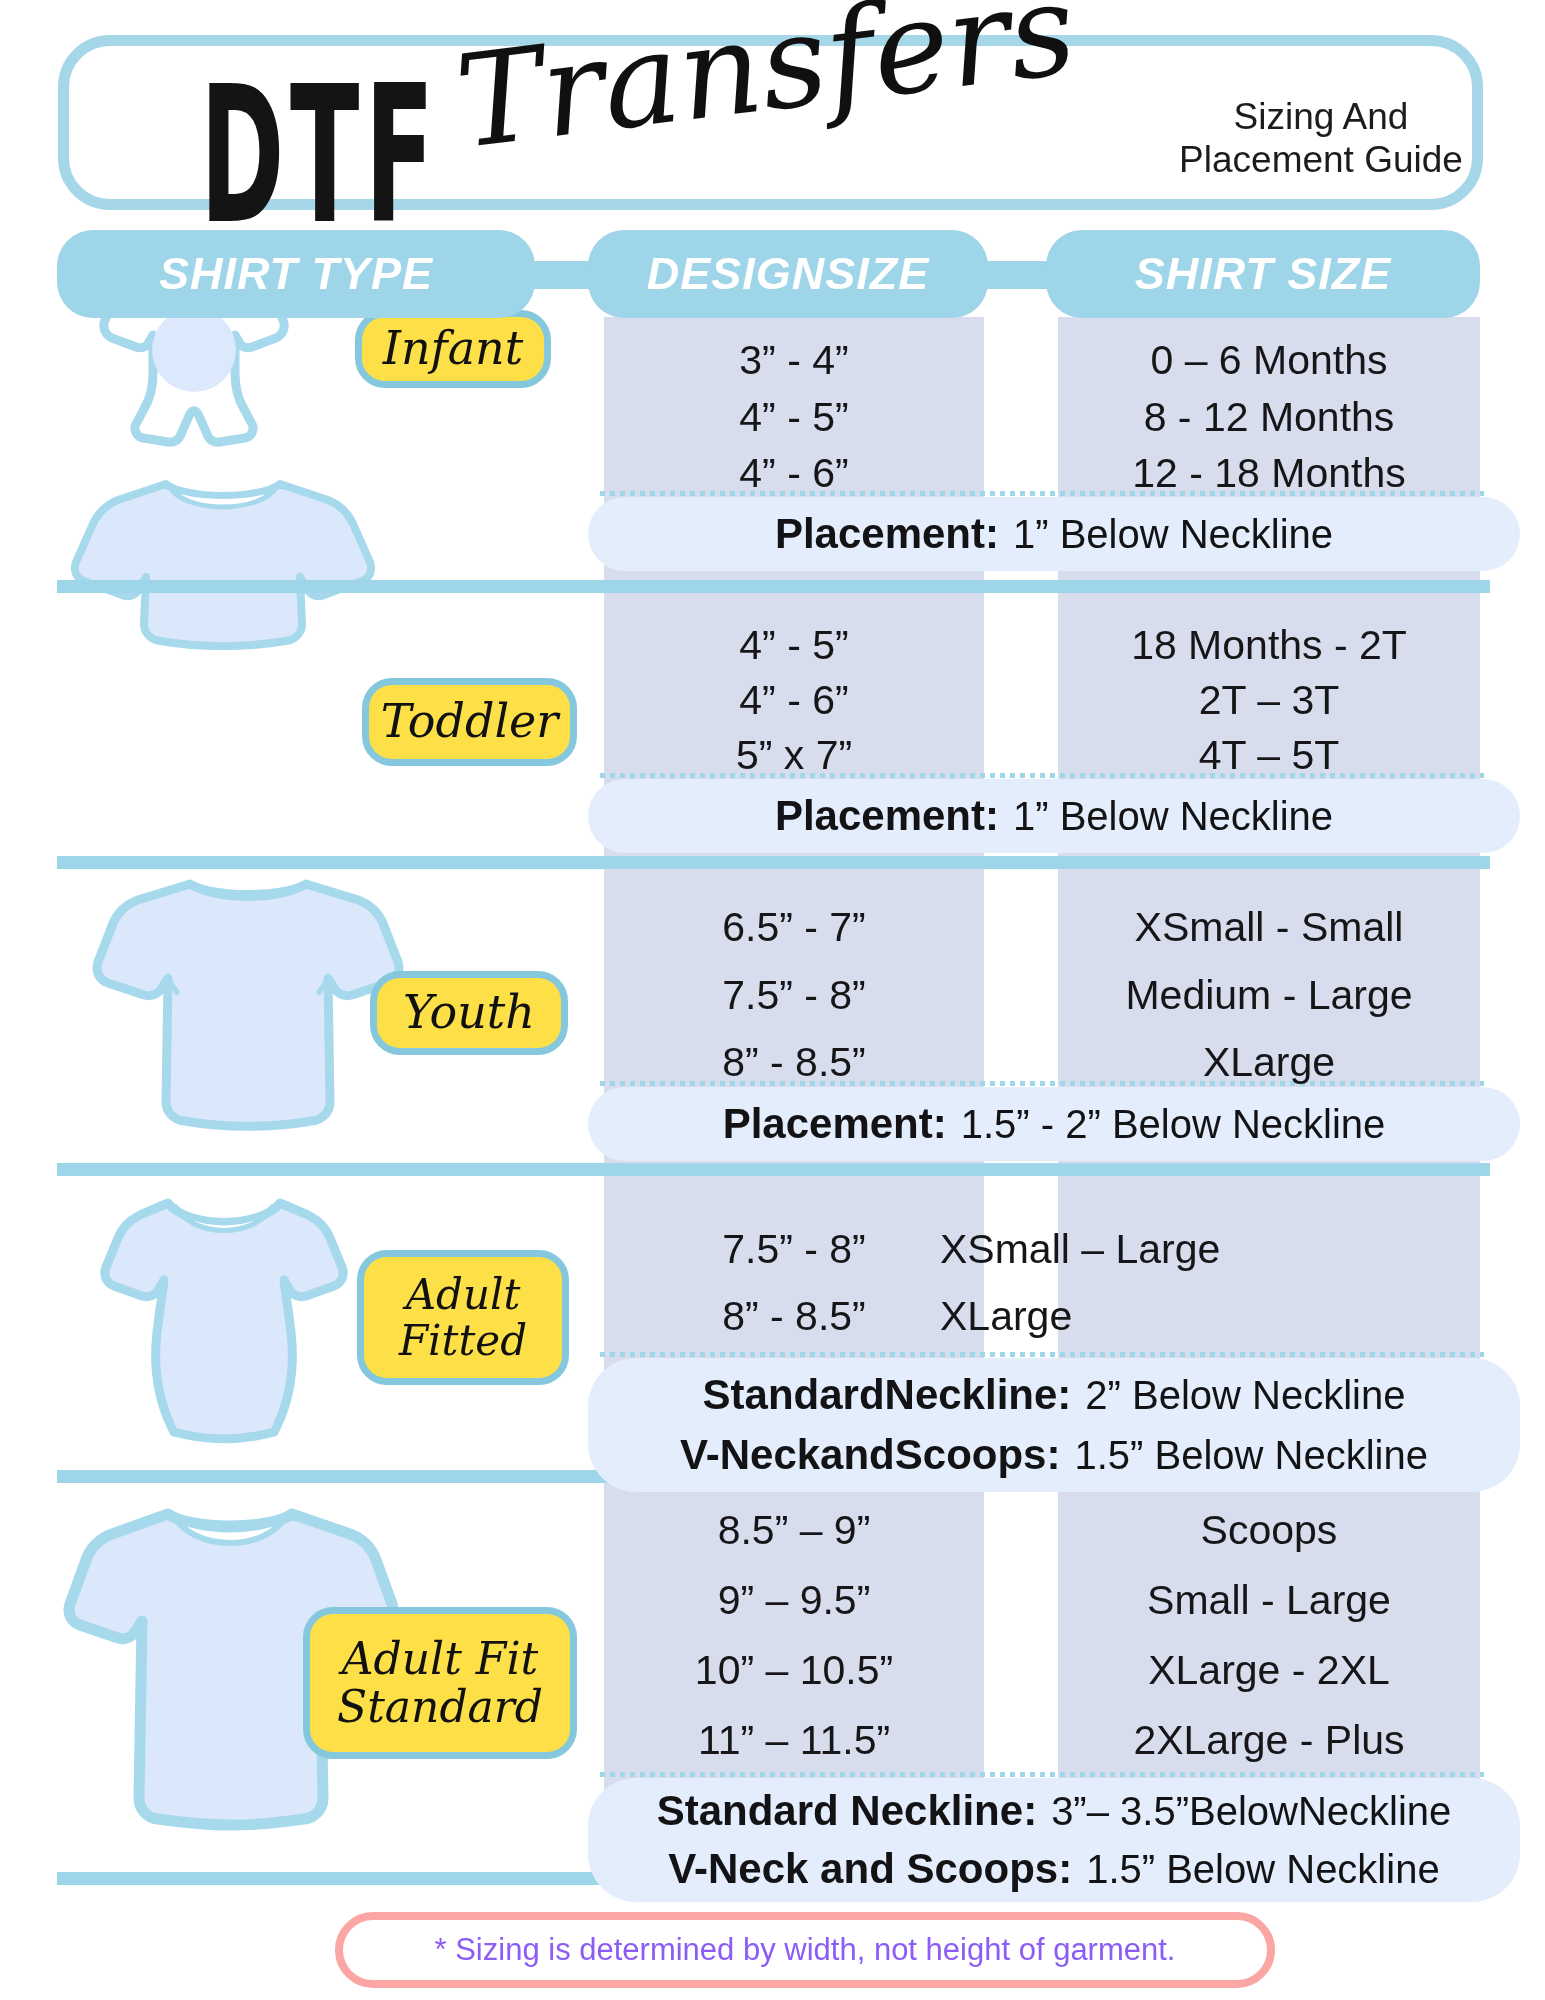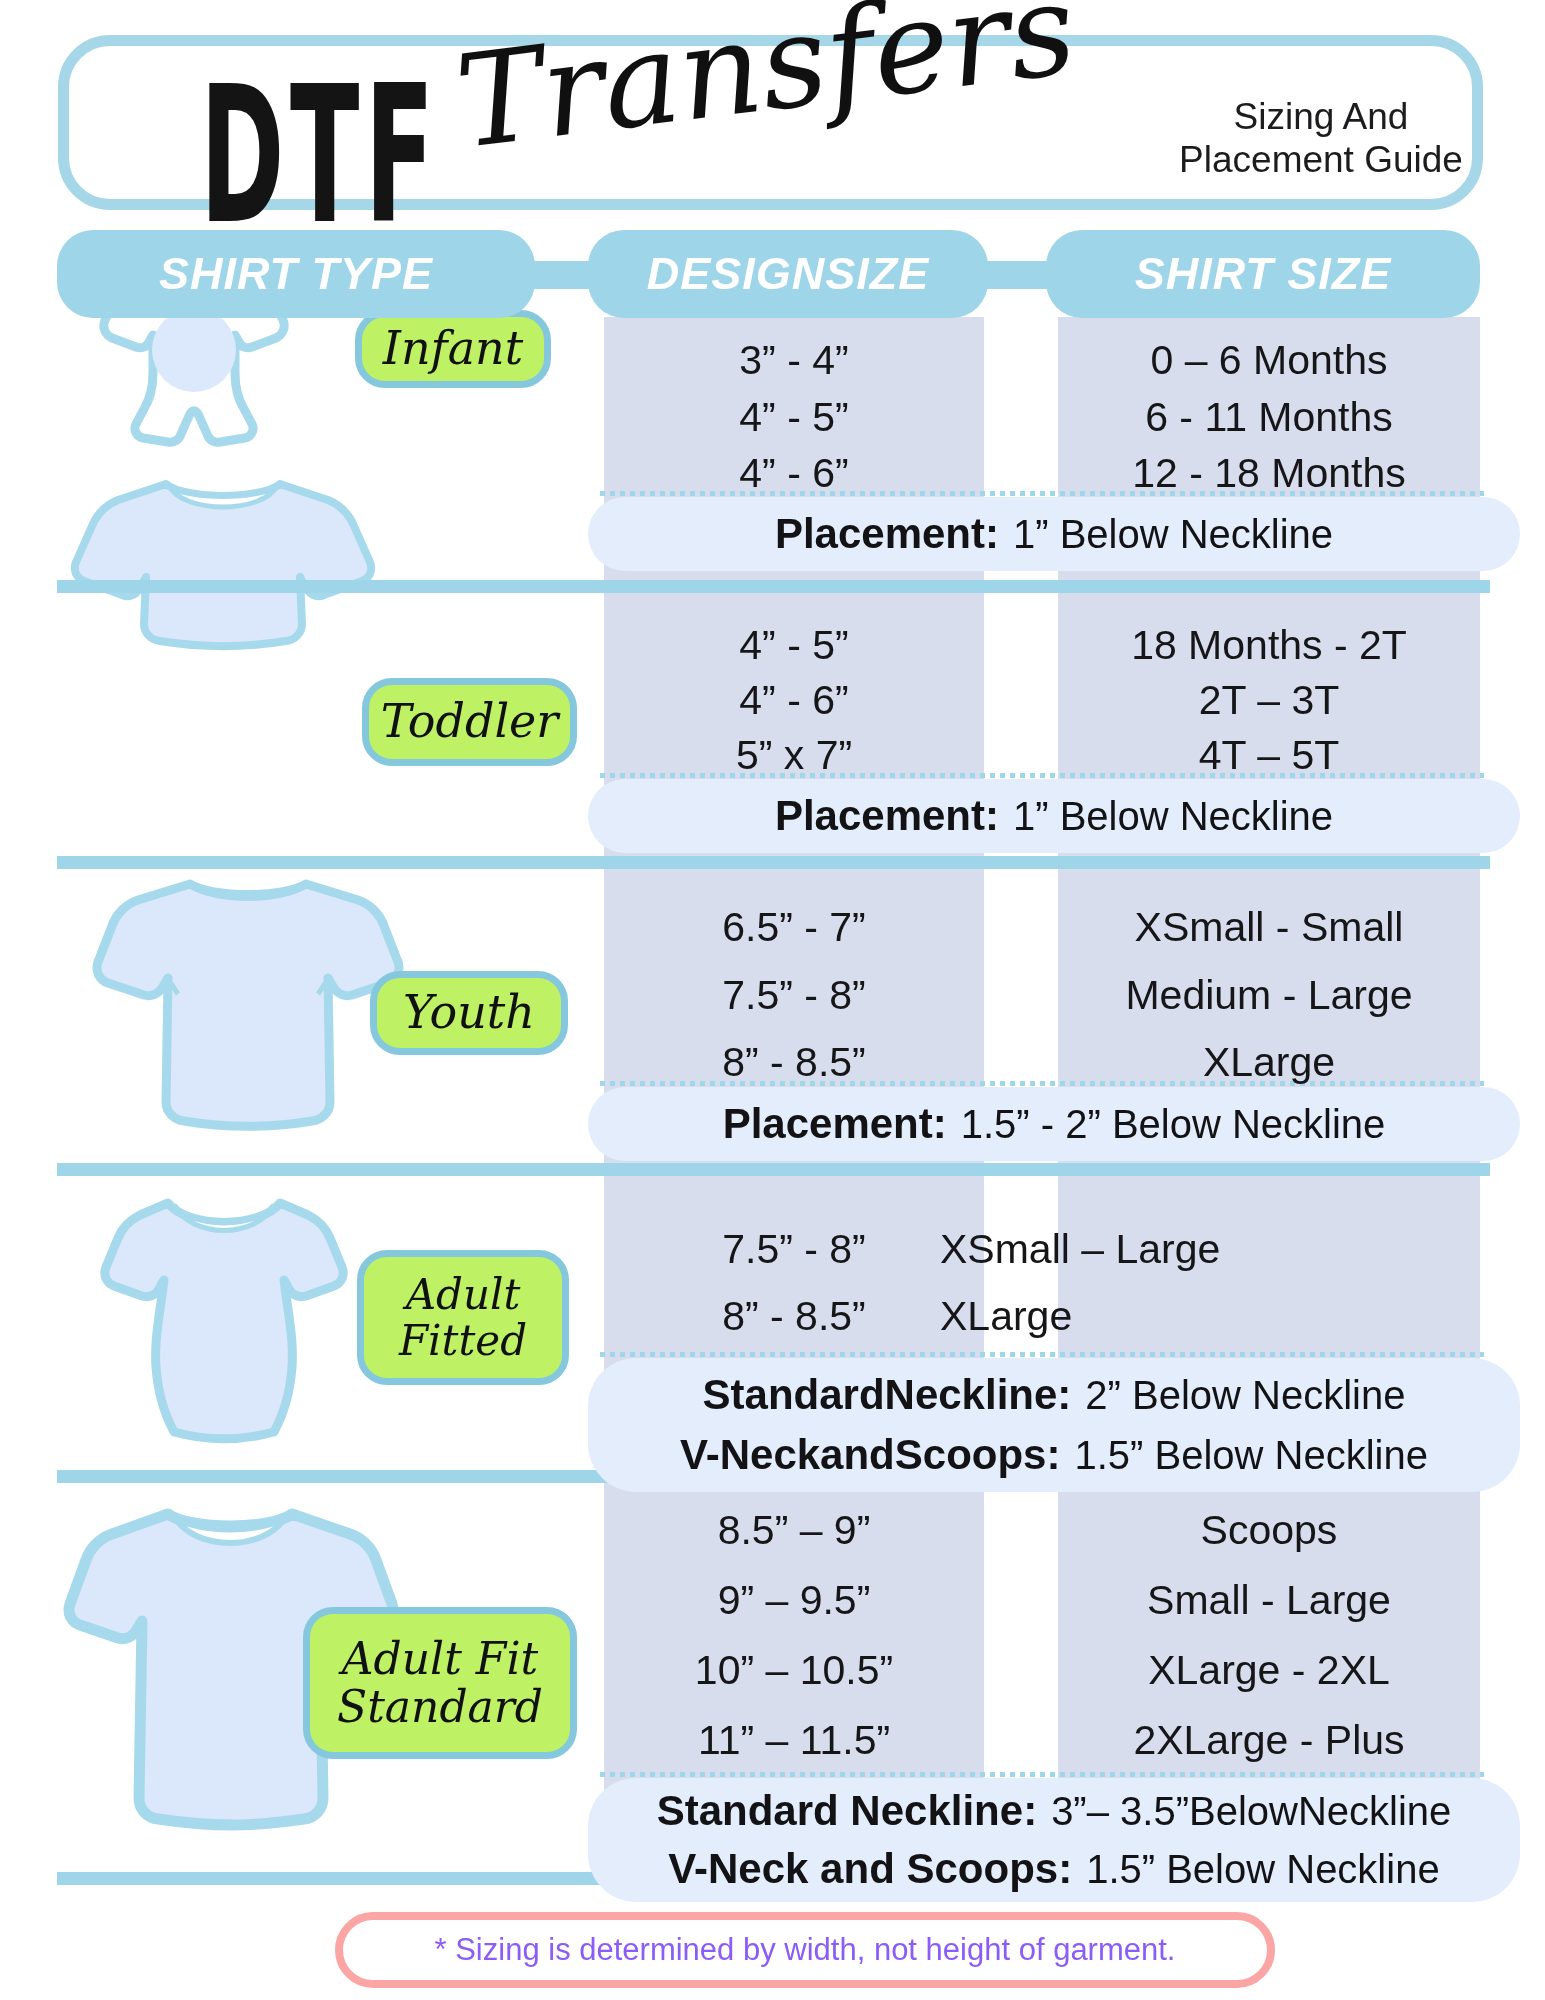--- a/index.html
+++ b/index.html
@@ -67,21 +67,21 @@
     position:absolute; display:flex; flex-direction:column; justify-content:space-between;
     text-align:center; font-size:41px; color:#161618; z-index:2; line-height:48px;
   }
   .design-col { left:604px;  width:380px; }
   .shirt-col  { left:1058px; width:422px; }
   .r1{top:336px;height:161px} .r2{top:621px;height:158px} .r3{top:903px;height:183px}
   .r4{top:1225px;height:115px} .r5{top:1506px;height:258px}
   .shirt-inline { left:940px; width:420px; text-align:left; }
   
   .lpill {
-    position:absolute; background:#bef264; border:7px solid #85c8de; border-radius:30px;
+    position:absolute; background:#fde047; border:7px solid #85c8de; border-radius:30px;
     display:flex; flex-direction:column; align-items:center; justify-content:center;
     font-family:"DejaVu Serif", serif; font-style:italic; color:#111;
     z-index:2; box-sizing:border-box; line-height:1.08; white-space:nowrap;
   }
   #lpill1{left:355px;top:310px;width:196px;height:78px;font-size:46px}
   #lpill2{left:362px;top:678px;width:215px;height:88px;font-size:46px}
   #lpill3{left:370px;top:971px;width:198px;height:84px;font-size:46px}
   #lpill4{left:357px;top:1250px;width:212px;height:135px;font-size:42px}
   #lpill5{left:303px;top:1607px;width:274px;height:152px;font-size:44px}
   
@@ -143,21 +143,21 @@
   <div class="lpill" id="lpill1">
     <span>Infant</span>
   </div>
   <div class="sizes design-col r1">
     <div>3” - 4”</div>
     <div>4” - 5”</div>
     <div>4” - 6”</div>
   </div>
   <div class="sizes shirt-col r1">
     <div>0 – 6 Months</div>
-    <div>6 - 11 Months</div>
+    <div>8 - 12 Months</div>
     <div>12 - 18 Months</div>
   </div>
   <div class="pbox" id="pbox1">
     <span class="pline">
       <b>Placement:</b><span>1” Below Neckline</span>
     </span>
   </div>
 
   <div class="icon" id="icon2">
     <svg viewBox="0 0 314 180" xmlns="http://www.w3.org/2000/svg">

